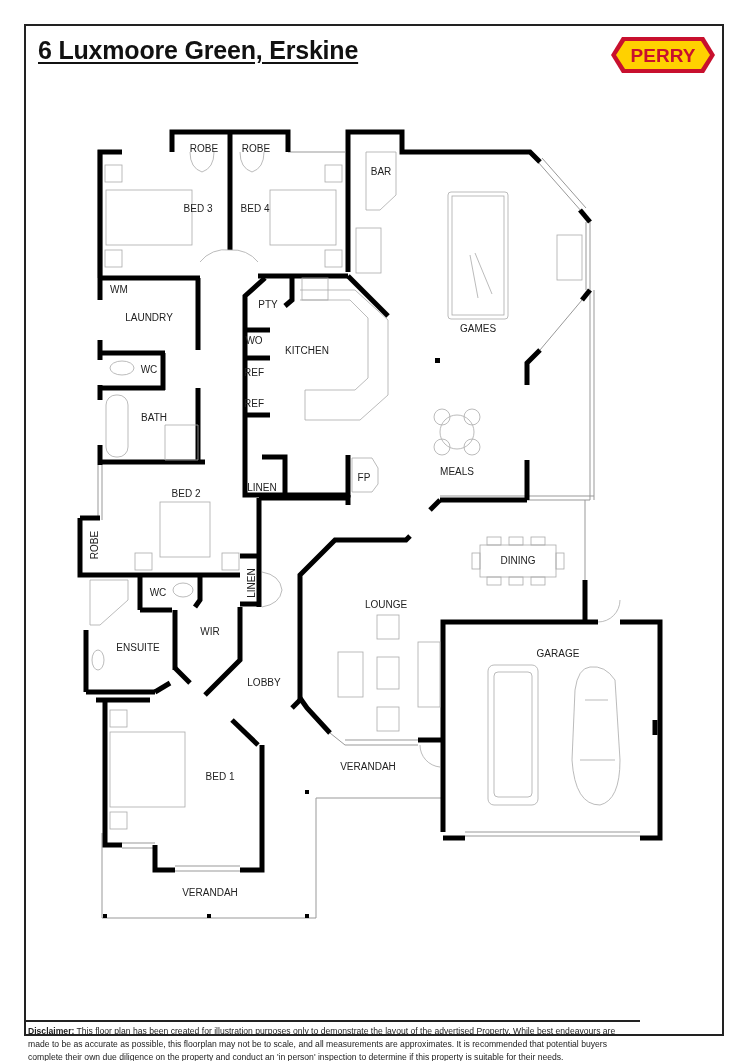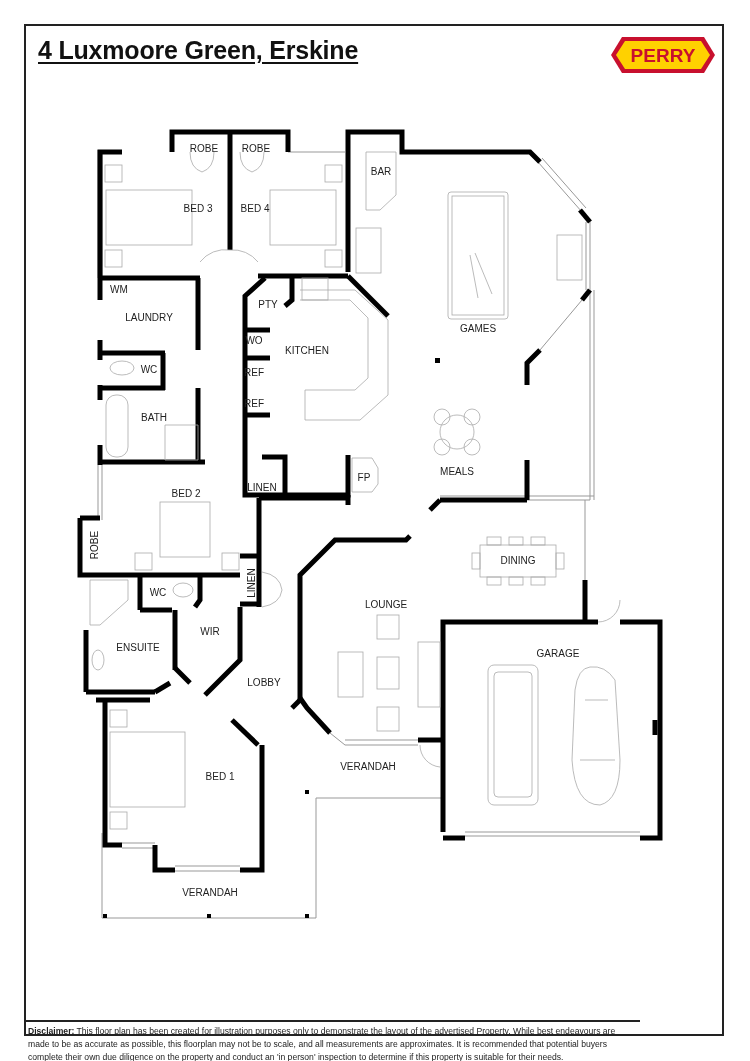--- a/index.html
+++ b/index.html
@@ -10,21 +10,21 @@
   .plan{position:absolute;left:0;top:0;width:750px;height:1061px;}
   .disclaimer-box{position:absolute;left:24px;top:993px;width:616px;height:43px;border-top:2px solid #222;box-sizing:border-box;padding:3px 4px 0 4px;font-size:8.6px;line-height:13px;color:#222;margin-top:27px;}
   .disclaimer-box b{font-weight:bold;}
   .rl{font-family:"Liberation Sans",sans-serif;font-size:10px;fill:#222;text-anchor:middle;dominant-baseline:middle;}
 </style>
 </head>
 <body>
 
 <div class="frame"></div>
 
-<div class="title">4 Luxmoore Green, Erskine</div>
+<div class="title">6 Luxmoore Green, Erskine</div>
 
 <svg class="logo" viewBox="0 0 106 38">
   <polygon points="12,1 94,1 105,19 94,37 12,37 1,19" fill="#c8102e"></polygon>
   <polygon points="15,5 91,5 100,19 91,33 15,33 6,19" fill="#ffd100"></polygon>
   <text x="53" y="26" text-anchor="middle" font-family="Liberation Sans, sans-serif" font-weight="bold" font-size="19" fill="#c8102e">PERRY</text>
 </svg>
 
 <svg class="plan" viewBox="0 0 750 1061">
   <g stroke="#999" stroke-width="1" fill="none">
 

